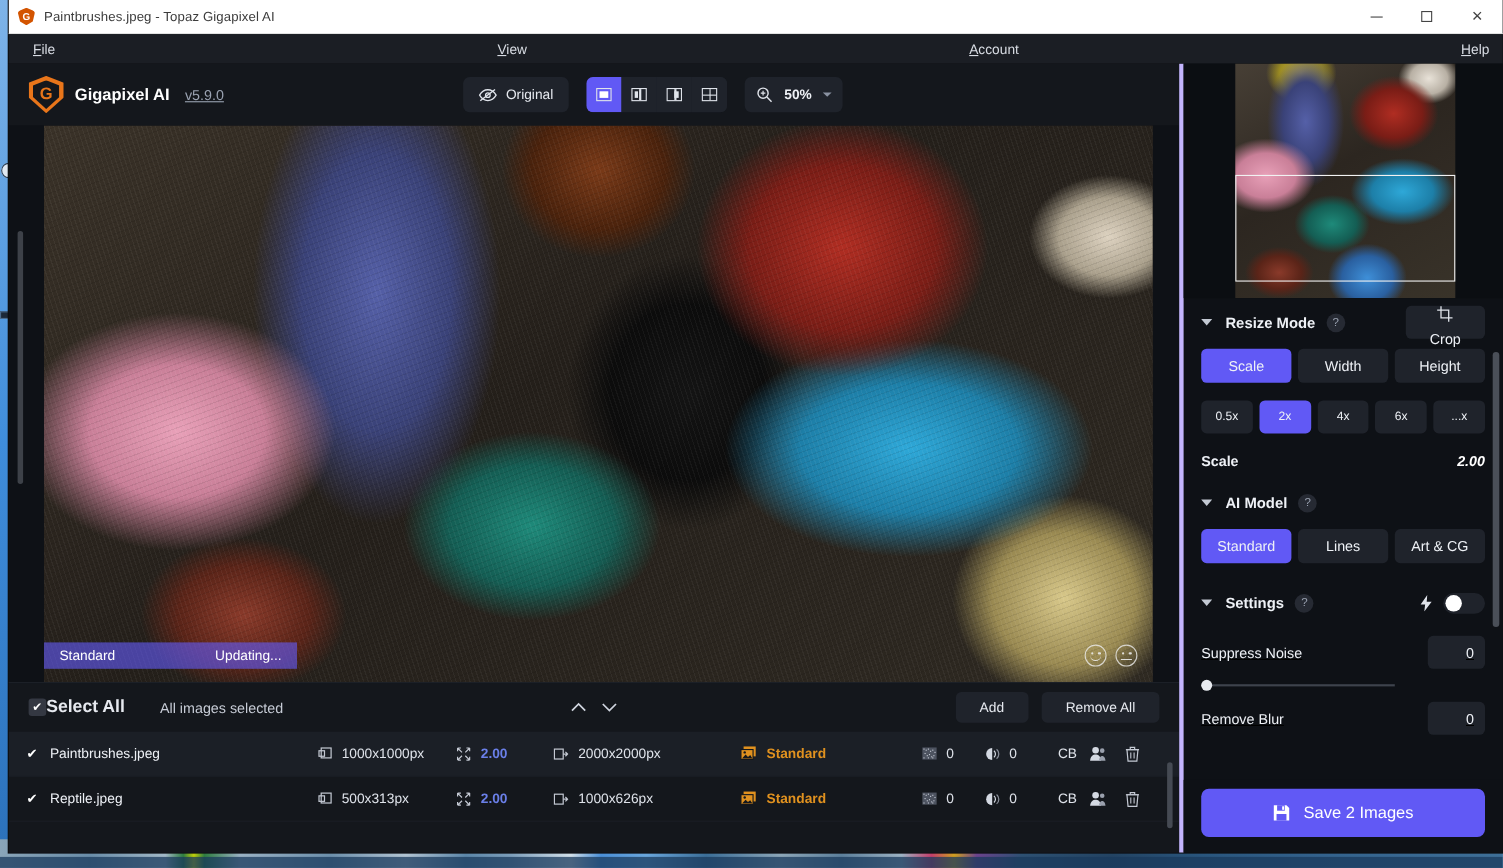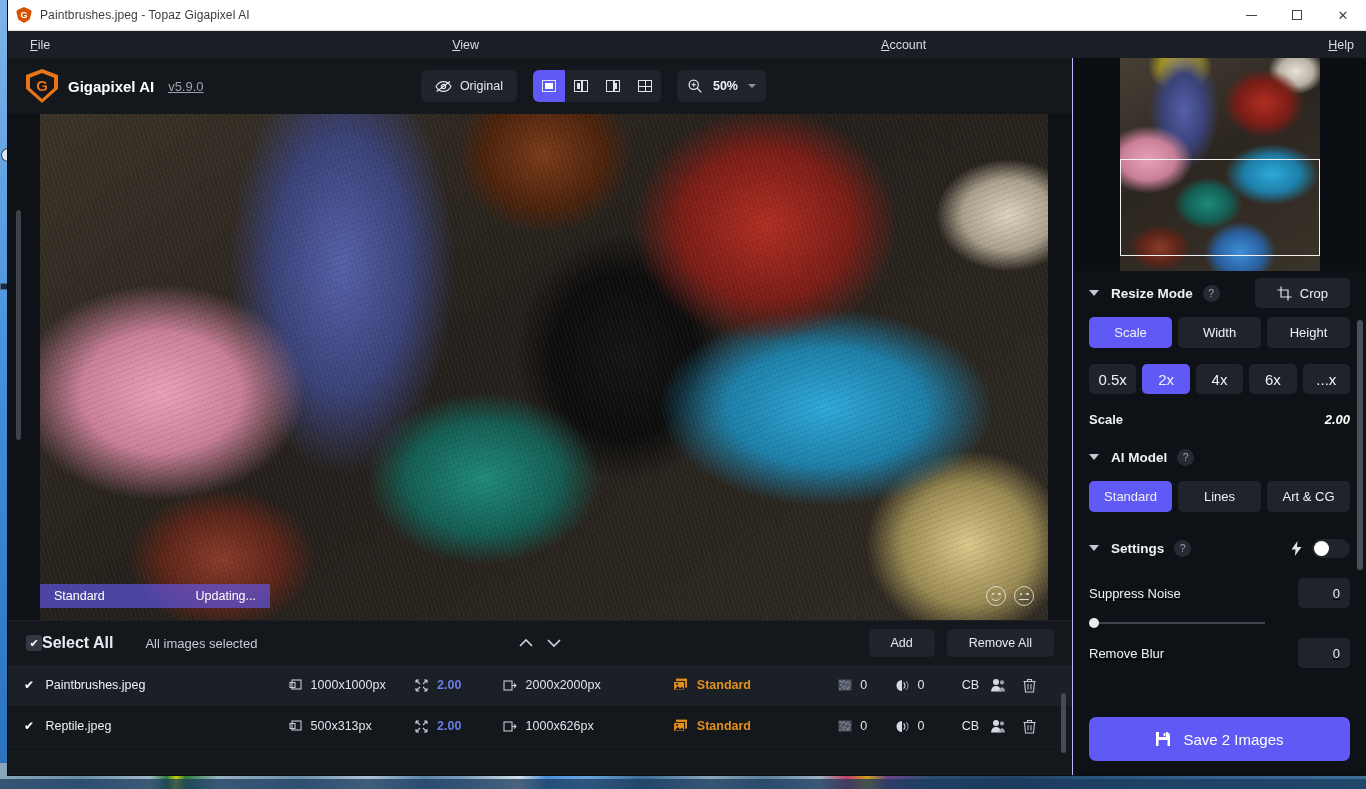--- a/index.html
+++ b/index.html
@@ -271,21 +271,21 @@
   .fr-ico { width:34px; text-align:center;}
   #filelist-scroll {
     position:absolute; right:6px; top:72px; width:5px; height:60px;
     background:#454a53; border-radius:3px;
   }
 
   
   #right-panel {
     width: 294px; flex:none; background:#0e1116;
     display:flex; flex-direction:column; position:relative;
-    border-left:1px solid #c4b5fd;
+    border-left:4px solid #c4b5fd;
   }
   #navigator {
     height: 213px; background:#0b0e12; position:relative; overflow:hidden;
     flex:none;
   }
   #nav-thumb {
     position:absolute; left:47px; top:-16px; width:200px; height:245px;
     background:
       radial-gradient(ellipse 60px 45px at 14% 48%, #e8a0b8 0%, #c97f98 45%, transparent 75%),
       radial-gradient(ellipse 46px 80px at 32% 28%, #5560a8 0%, #3a4278 45%, transparent 76%),
@@ -318,36 +318,36 @@
   }
   .sec-title { font-size:13.5px; color:#eef1f6; font-weight:bold; }
   .qmark {
     width:17px;height:17px;border-radius:50%;background:#262a33;
     display:flex;align-items:center;justify-content:center;
     font-size:10.5px;color:#9aa2b1;
   }
   #crop-btn {
     margin-left:auto; background:#1f232b; border-radius:5px;
     height:30px; padding:0 22px; display:flex; align-items:center; gap:8px;
-    font-size:13px; color:#eef1f6;
+    font-size:13px; color:#eef1f6;flex-direction:column;
   }
 
   .seg3 { display:flex; gap:6px; margin-top:2px; }
   .seg3 .seg {
     flex:1; height:31px; border-radius:5px; background:#1f232b;
     display:flex;align-items:center;justify-content:center;
     font-size:13px;color:#eef1f6;
   }
   .seg3 .seg.active { background:#6159f5; }
 
   .scalerow { display:flex; gap:6px; margin-top:16px; }
   .scalerow .sb {
     flex:1; height:30px; border-radius:5px; background:#1f232b;
     display:flex;align-items:center;justify-content:center;
-    font-size:15px;color:#eef1f6;
+    font-size:11px;color:#eef1f6;
   }
   .scalerow .sb.active { background:#6159f5; }
 
   .kv { display:flex; align-items:center; justify-content:space-between; margin-top:18px; }
   .kv .k { font-size:13px; color:#eef1f6; font-weight:bold;}
   .kv .v { font-size:13px; color:#fff; font-weight:bold; font-style:italic;}
 
   .modelrow { display:flex; gap:6px; margin-top:2px; }
   .modelrow .mb {
     height:31px; border-radius:5px; background:#1f232b;

